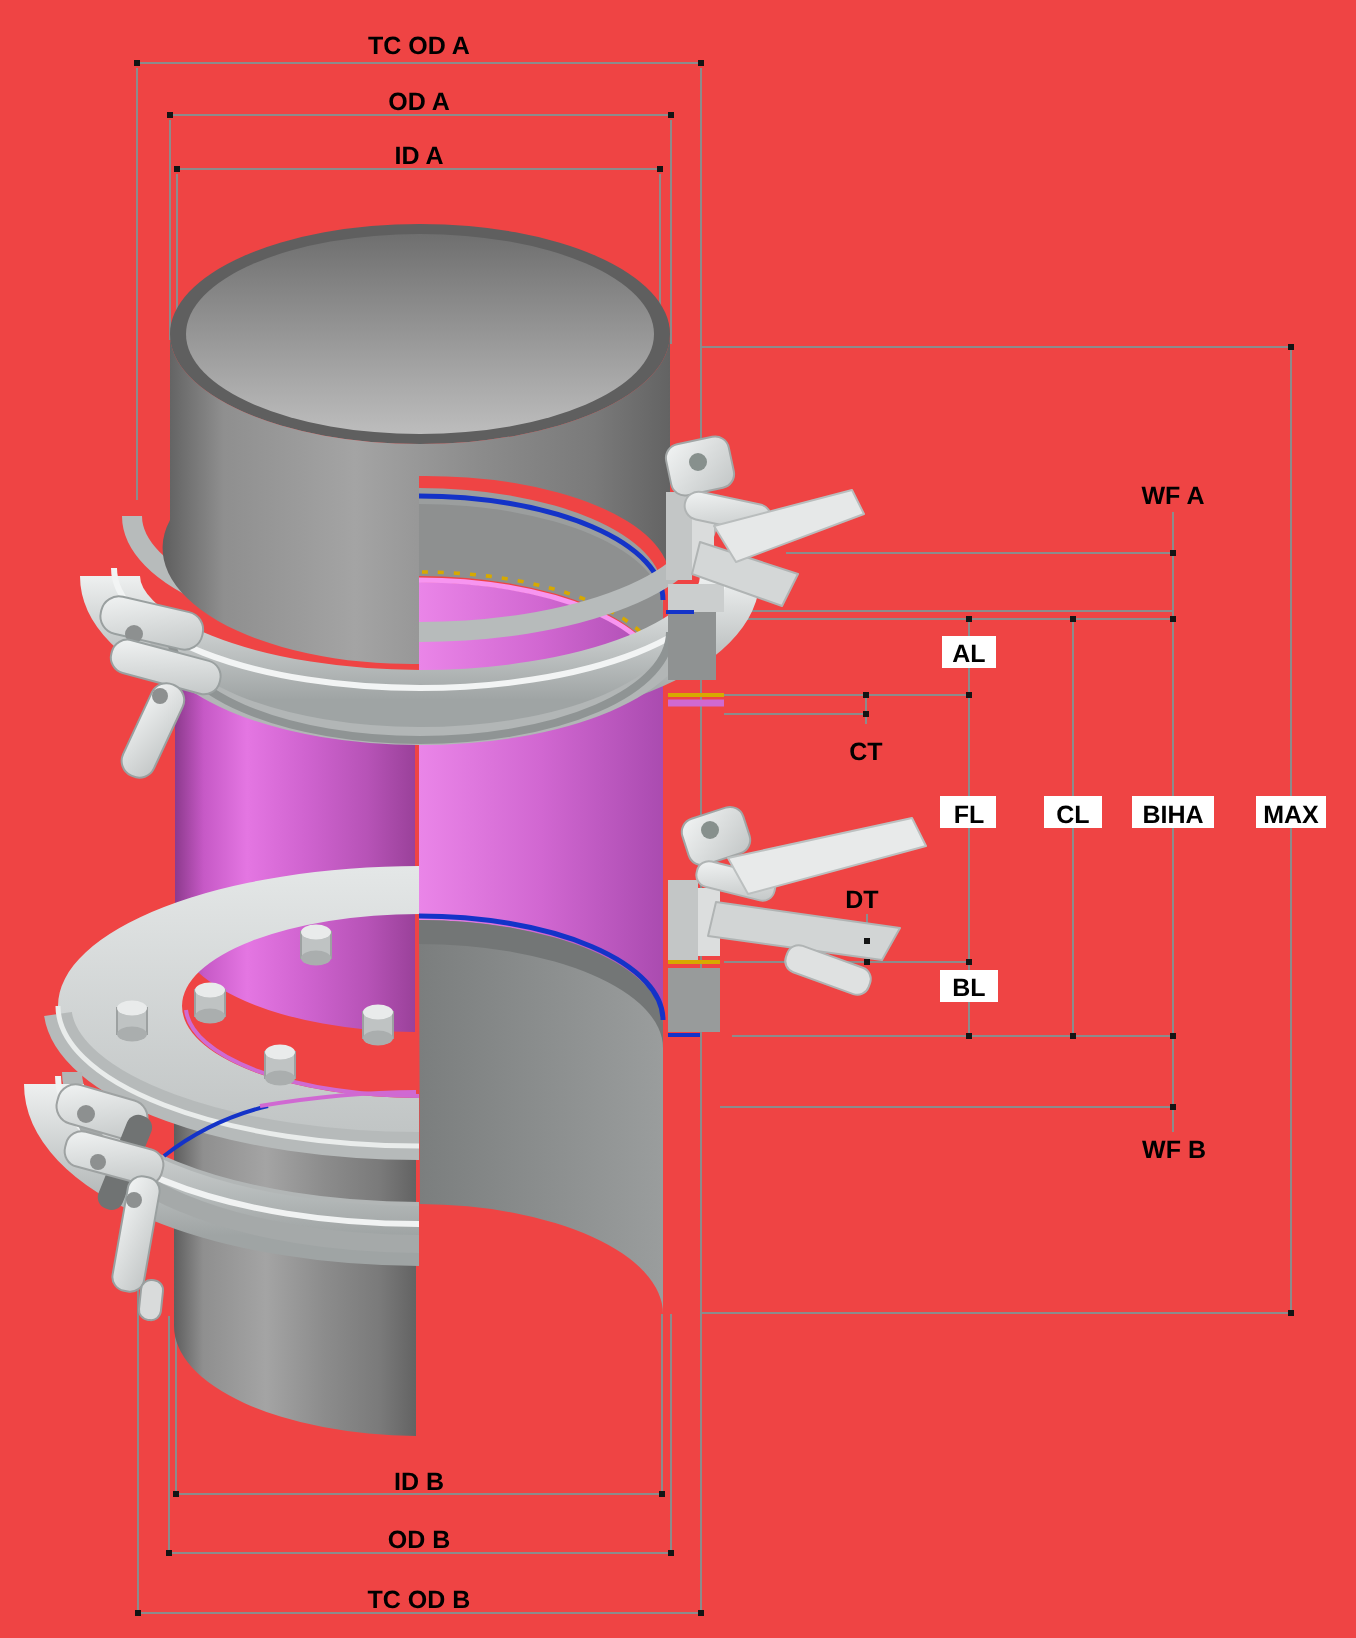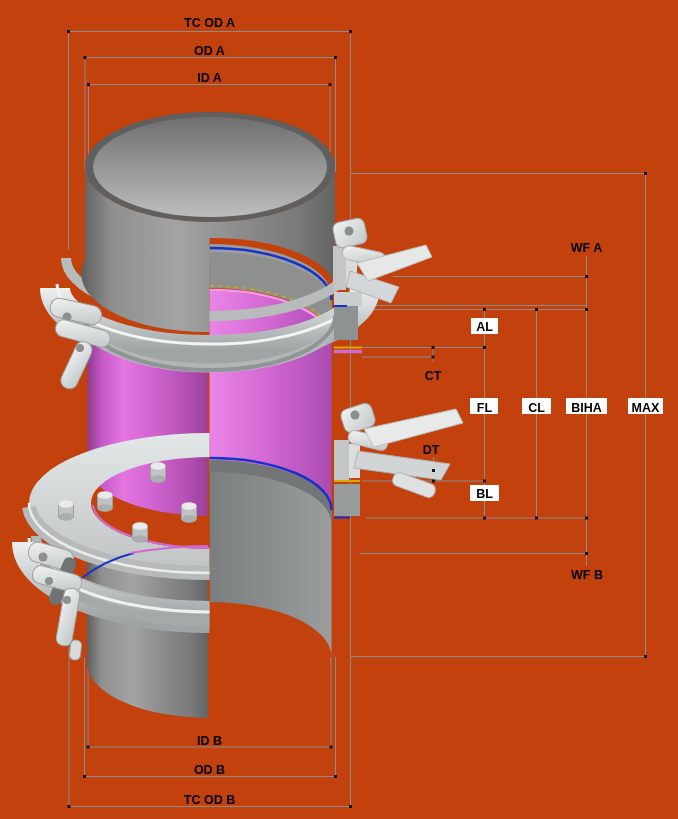--- a/index.html
+++ b/index.html
@@ -1,16 +1,16 @@
 <!DOCTYPE html>
 <html><head>
 <meta charset="utf-8">
 <style>
   html,body{margin:0;padding:0;background:#ffffff;}
-  .stage{position:relative;width:678px;height:819px;background:#c2410c;overflow:hidden;
+  .stage{position:relative;width:678px;height:819px;background:#ef4444;overflow:hidden;
          font-family:"Liberation Sans",sans-serif;}
   svg{position:absolute;left:0;top:0;}
   .dim-label{font:bold 12.5px "Liberation Sans",sans-serif;fill:#000000;text-anchor:middle;}
   .dimline{fill:none;stroke-width:1;}
   .lbl-bg{fill:#ffffff;}
 </style>
 </head>
 <body>
 
 <div class="stage">

